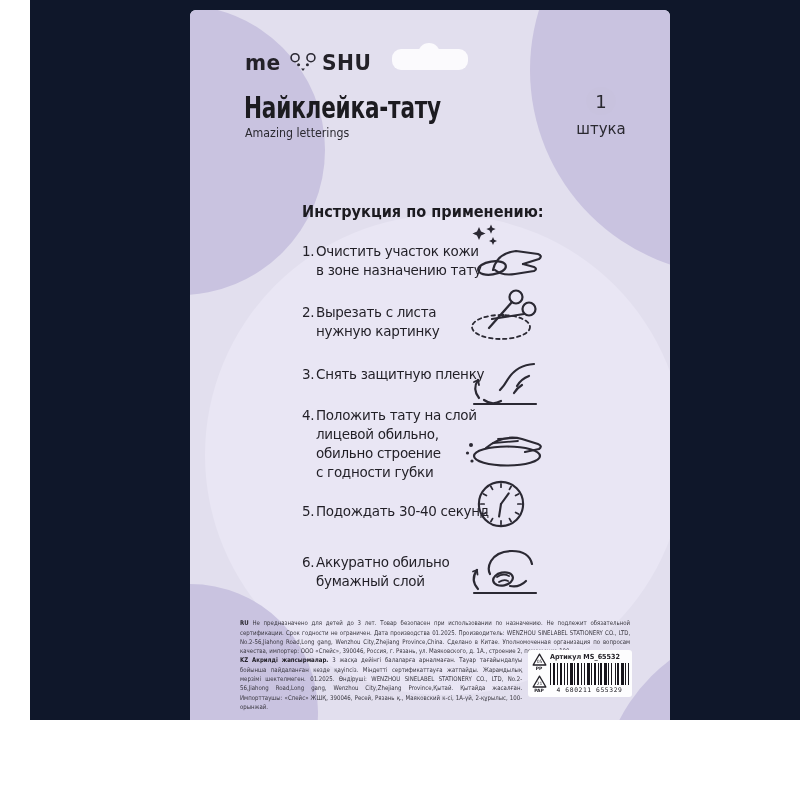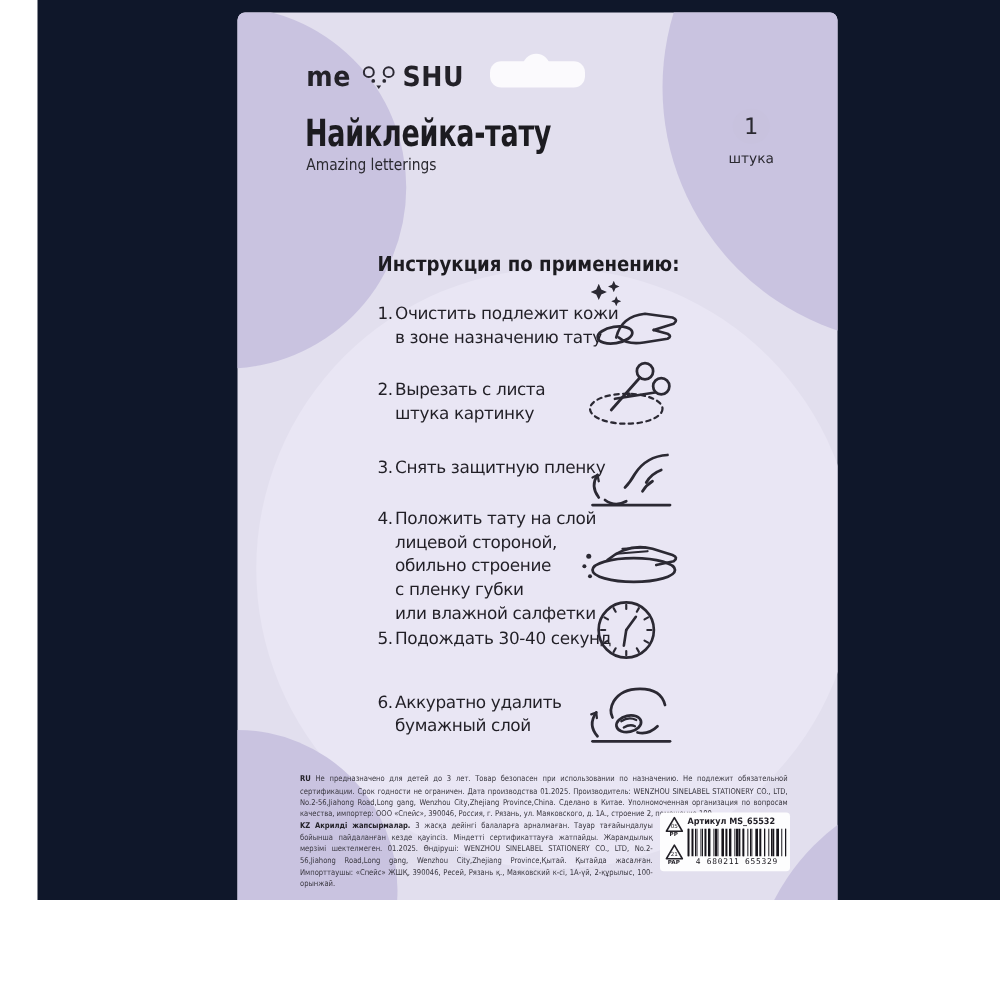--- a/index.html
+++ b/index.html
@@ -17,21 +17,21 @@
   .logo{position:absolute;left:55px;top:40px;display:flex;align-items:center;gap:4px;}
   .logo .word{font-size:22px;font-weight:bold;letter-spacing:0.5px;color:#232128;transform:scaleX(.92);transform-origin:0 50%;}
   
   .title{position:absolute;left:54px;top:80px;font-size:30px;font-weight:bold;color:#1c1b20;
          white-space:nowrap;transform:scaleX(.72);transform-origin:0 0;letter-spacing:-.3px;}
   .subtitle{position:absolute;left:55px;top:115px;font-size:13px;color:#2a2930;
             white-space:nowrap;transform:scaleX(.85);transform-origin:0 0;}
   .qty-badge{position:absolute;left:396px;top:77px;width:30px;height:28px;border-radius:50%;
              background:#c8c2de;display:flex;align-items:center;justify-content:center;
              font-size:18px;color:#2a2930;}
-  .qty-unit{position:absolute;left:381px;top:110px;width:60px;text-align:center;font-size:11px;color:#2a2930;}
+  .qty-unit{position:absolute;left:381px;top:110px;width:60px;text-align:center;font-size:15px;color:#2a2930;}
   
   .inst-heading{position:absolute;left:112px;top:192px;font-size:16.5px;font-weight:bold;color:#1c1b20;
                 white-space:nowrap;transform:scaleX(.88);transform-origin:0 0;}
   .step{position:absolute;left:112px;display:flex;font-size:13.5px;line-height:19px;color:#211f26;letter-spacing:-.3px;}
   .step .num{width:14px;flex:none;}
   .step .lines span{display:block;white-space:nowrap;}
   .icon{position:absolute;}
   .icon svg{display:block;width:100%;height:100%;}
   
   .legal-ru{position:absolute;left:50px;top:603px;width:459px;transform:scaleX(.85);transform-origin:0 0;
@@ -88,57 +88,56 @@
     <div class="title">Найклейка-тату</div>
     <div class="subtitle">Amazing letterings</div>
     <div class="qty-badge">1</div>
     <div class="qty-unit">штука</div>
 
     <div class="inst-heading">Инструкция по применению:</div>
 
     <div class="step" style="top:232px">
       <span class="num">1.</span>
       <span class="lines">
-        <span>Очистить подлежит кожи</span>
+        <span>Очистить участок кожи</span>
         <span>в зоне назначению тату</span>
       </span>
     </div>
     <div class="step" style="top:293px">
       <span class="num">2.</span>
       <span class="lines">
         <span>Вырезать с листа</span>
-        <span>штука картинку</span>
+        <span>нужную картинку</span>
       </span>
     </div>
     <div class="step" style="top:355px">
       <span class="num">3.</span>
       <span class="lines">
         <span>Снять защитную пленку</span>
       </span>
     </div>
     <div class="step" style="top:396px">
       <span class="num">4.</span>
       <span class="lines">
         <span>Положить тату на слой</span>
-        <span>лицевой стороной,</span>
+        <span>лицевой обильно,</span>
         <span>обильно строение</span>
-        <span>с пленку губки</span>
-        <span>или влажной салфетки</span>
+        <span>с годности губки</span>
       </span>
     </div>
     <div class="step" style="top:492px">
       <span class="num">5.</span>
       <span class="lines">
         <span>Подождать 30-40 секунд</span>
       </span>
     </div>
     <div class="step" style="top:543px">
       <span class="num">6.</span>
       <span class="lines">
-        <span>Аккуратно удалить</span>
+        <span>Аккуратно обильно</span>
         <span>бумажный слой</span>
       </span>
     </div>
 
     <div class="icon" style="left:275px;top:213px;width:80px;height:55px;">
       <svg viewBox="0 0 80 55">
         <path d="M14,4 l2,4.5 4.5,2 -4.5,2 -2,4.5 -2,-4.5 -4.5,-2 4.5,-2 z" class="ink-fill"></path>
         <path d="M26,1.5 l1.4,3.2 3.2,1.4 -3.2,1.4 -1.4,3.2 -1.4,-3.2 -3.2,-1.4 3.2,-1.4 z" class="ink-fill"></path>
         <path d="M28,14 l1.2,2.8 2.8,1.2 -2.8,1.2 -1.2,2.8 -1.2,-2.8 -2.8,-1.2 2.8,-1.2 z" class="ink-fill"></path>
         <ellipse cx="27" cy="45" rx="14" ry="6.5" transform="rotate(-9 27 45)" class="ink"></ellipse>

